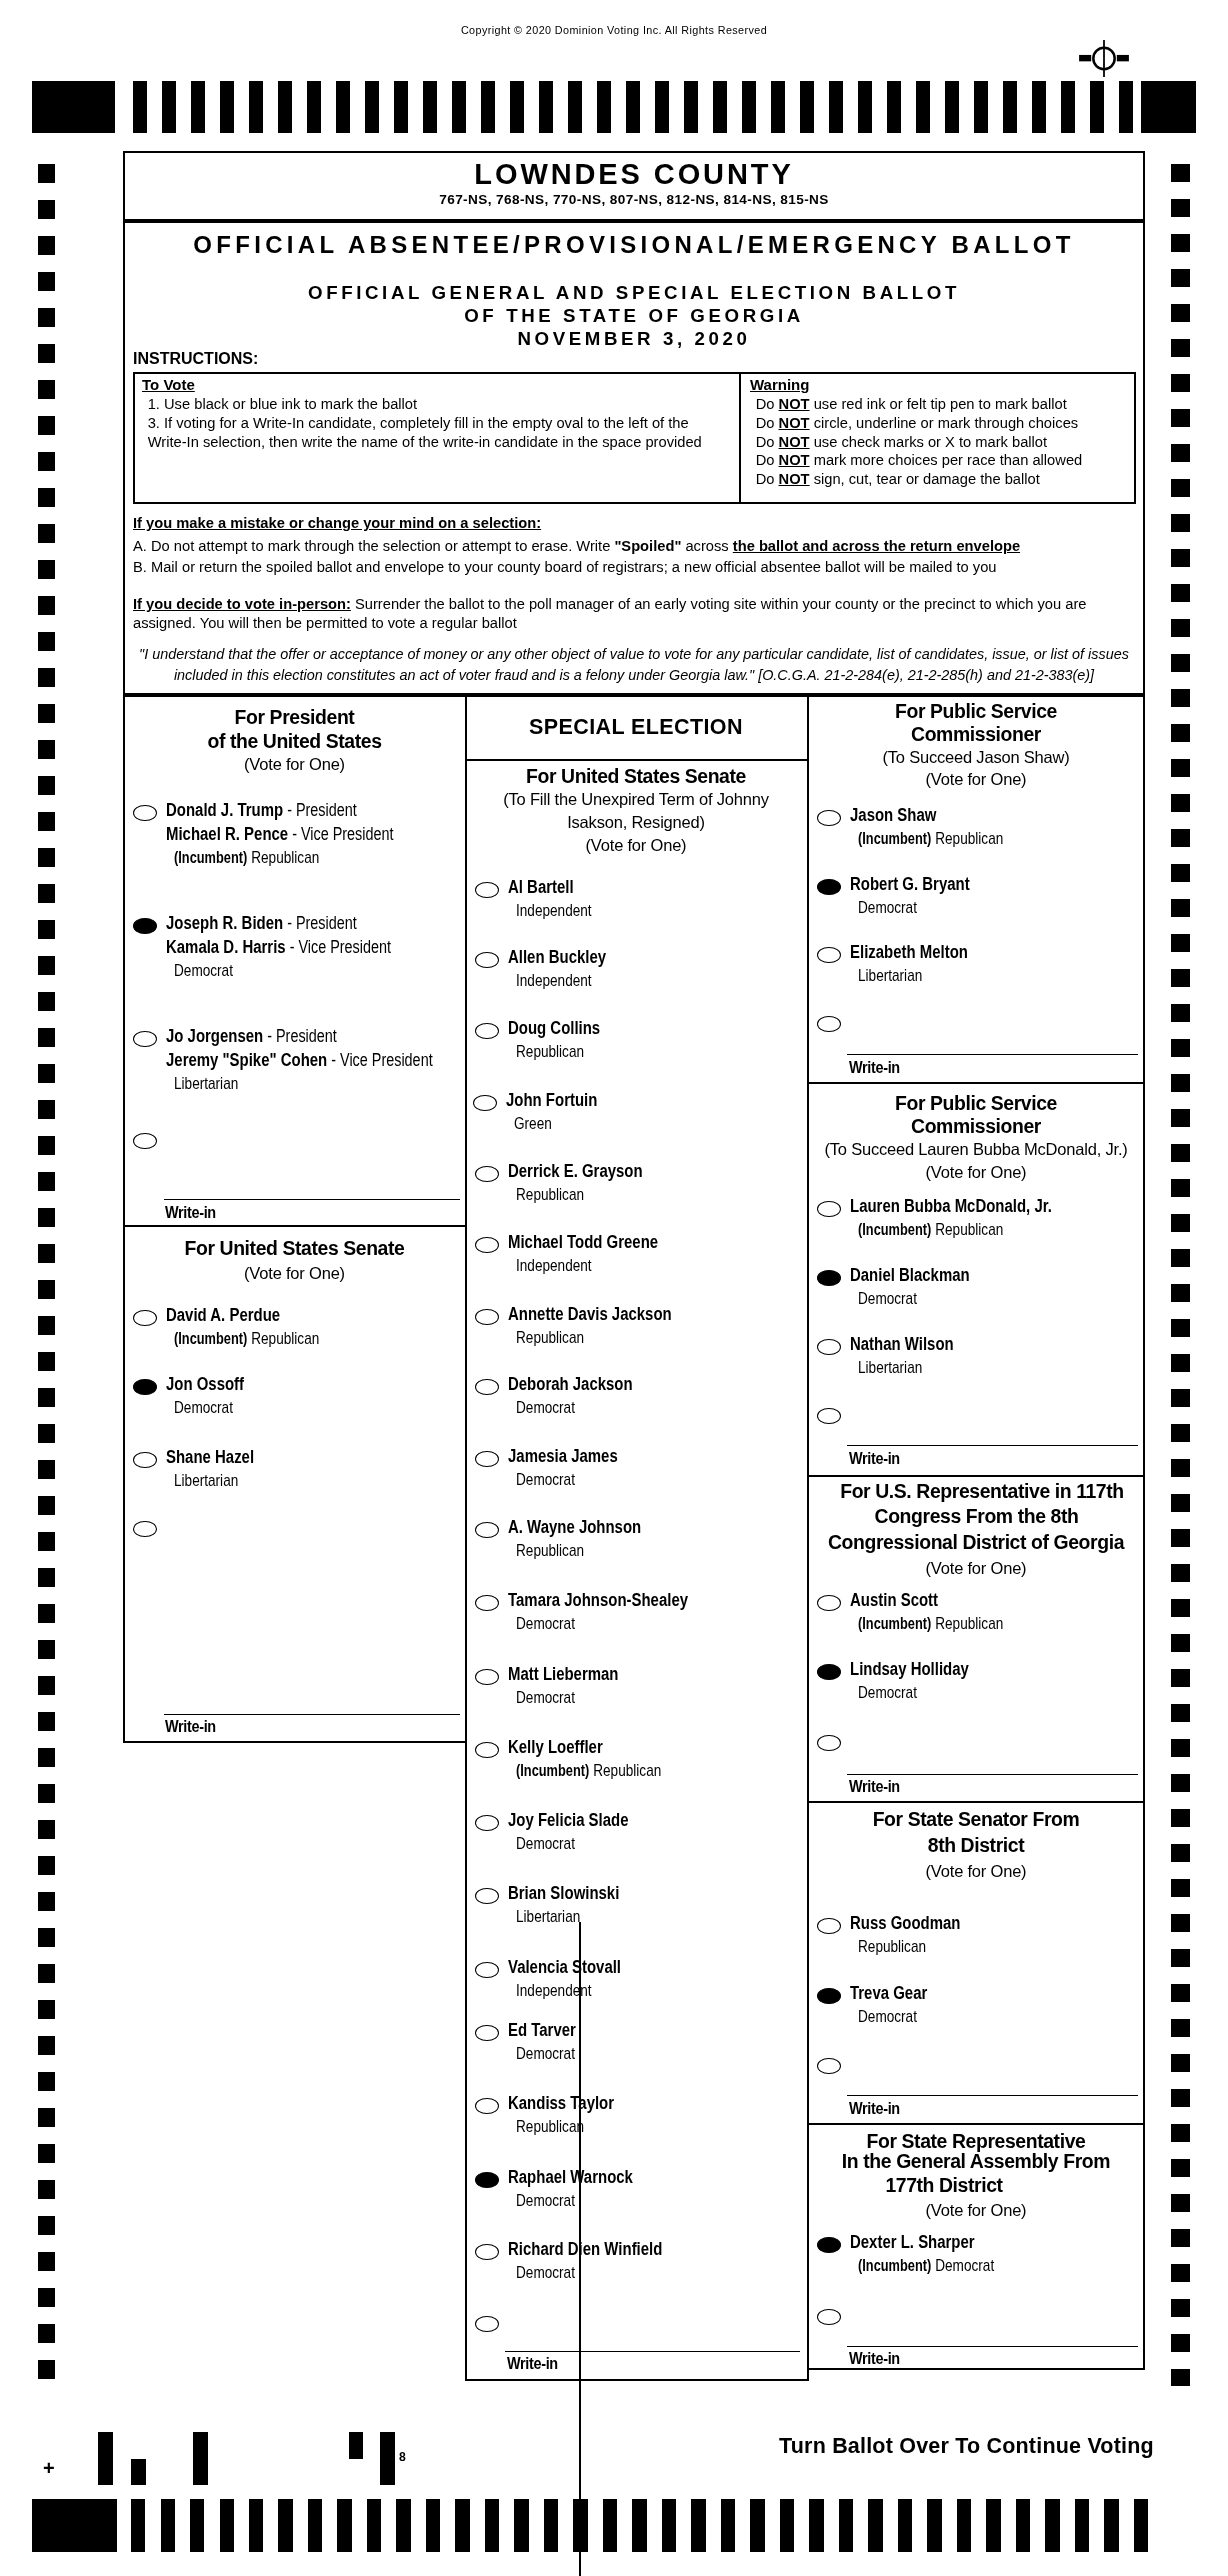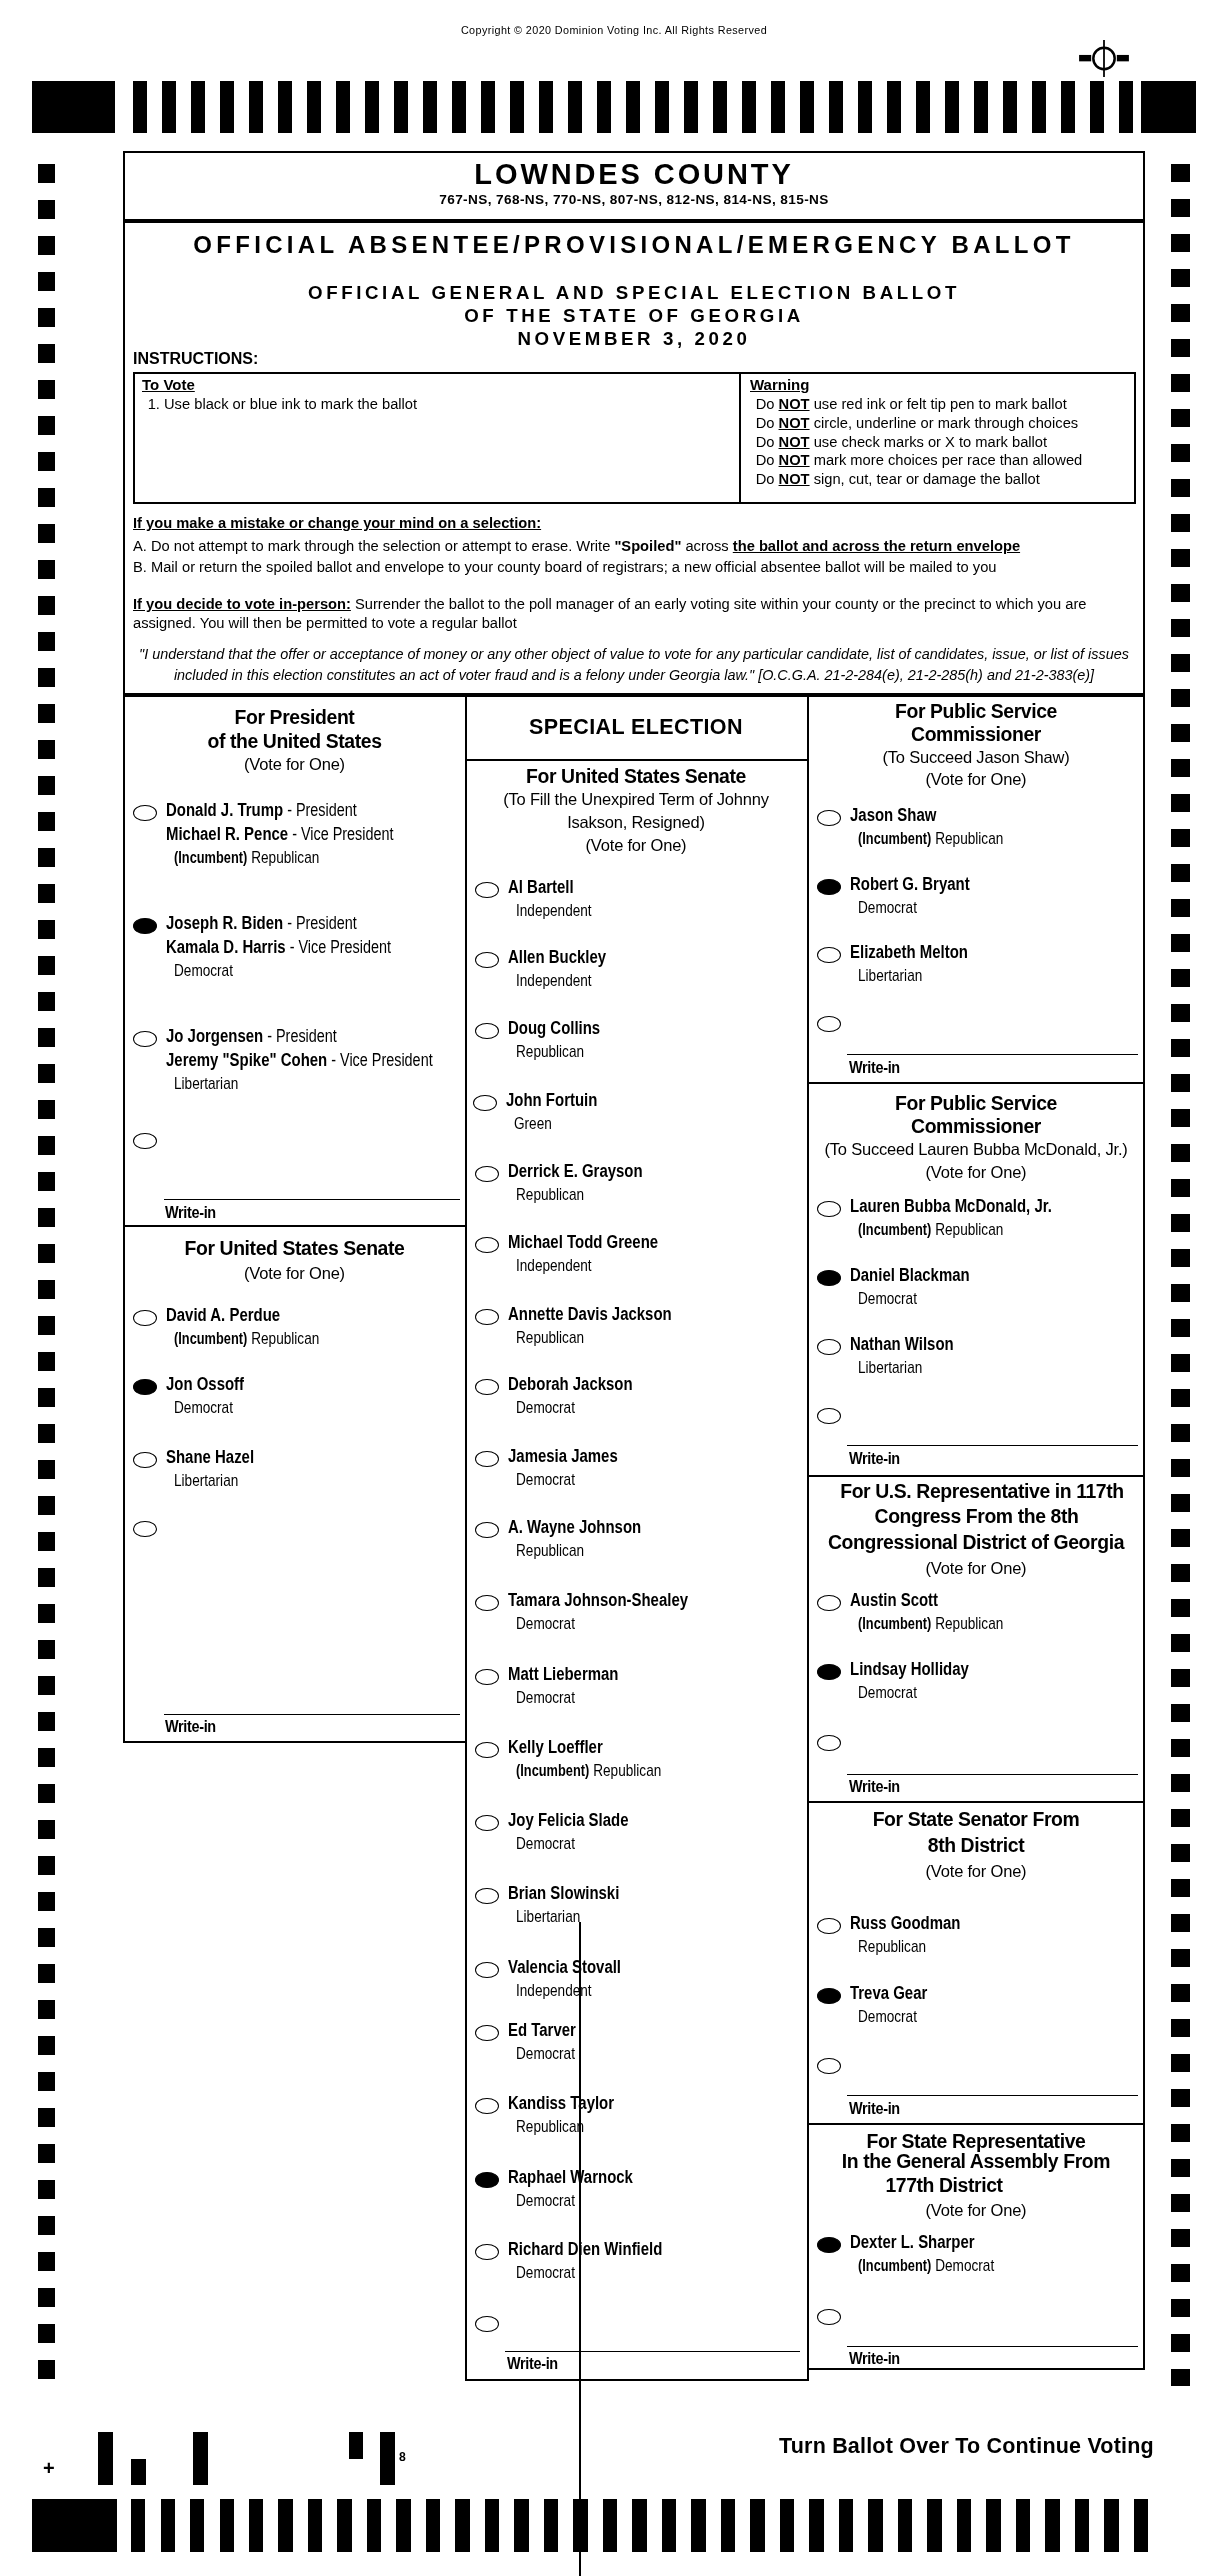--- a/index.html
+++ b/index.html
@@ -79,20 +79,21 @@
 <div class="btitle2" style="left:123px;top:282px;width:1022px">OFFICIAL GENERAL AND SPECIAL ELECTION BALLOT</div>
 <div class="btitle2" style="left:123px;top:305px;width:1022px">OF THE STATE OF GEORGIA</div>
 <div class="btitle2" style="left:123px;top:328px;width:1022px">NOVEMBER 3, 2020</div>
 <div class="instr-label" style="left:133px;top:350px">INSTRUCTIONS:</div>
 
 <div class="box" style="left:133px;top:372px;width:1003px;height:132px"></div>
 <div class="abs" style="left:739px;top:372px;width:0;height:132px;border-left:2.2px solid #000"></div>
 <div class="abs" style="left:142px;top:376px;width:588px">
   <div class="ibox-h">To Vote</div>
   <div class="ibox-t" style="margin-top:2.2px;padding-left:5.7px">1. Use black or blue ink to mark the ballot</div>
+  <div class="ibox-t" style="padding-left:5.7px">3. If voting for a Write-In candidate, completely fill in the empty oval to the left of the Write-In selection, then write the name of the write-in candidate in the space provided</div>
 </div>
 <div class="abs" style="left:750px;top:376px;width:384px">
   <div class="ibox-h">Warning</div>
   <div class="ibox-t" style="margin-top:2.2px;padding-left:5.7px"><span>Do </span><span class="bu">NOT</span><span> use red ink or felt tip pen to mark ballot</span></div>
   <div class="ibox-t" style="padding-left:5.7px"><span>Do </span><span class="bu">NOT</span><span> circle, underline or mark through choices</span></div>
   <div class="ibox-t" style="padding-left:5.7px"><span>Do </span><span class="bu">NOT</span><span> use check marks or X to mark ballot</span></div>
   <div class="ibox-t" style="padding-left:5.7px"><span>Do </span><span class="bu">NOT</span><span> mark more choices per race than allowed</span></div>
   <div class="ibox-t" style="padding-left:5.7px"><span>Do </span><span class="bu">NOT</span><span> sign, cut, tear or damage the ballot</span></div>
 </div>
 

